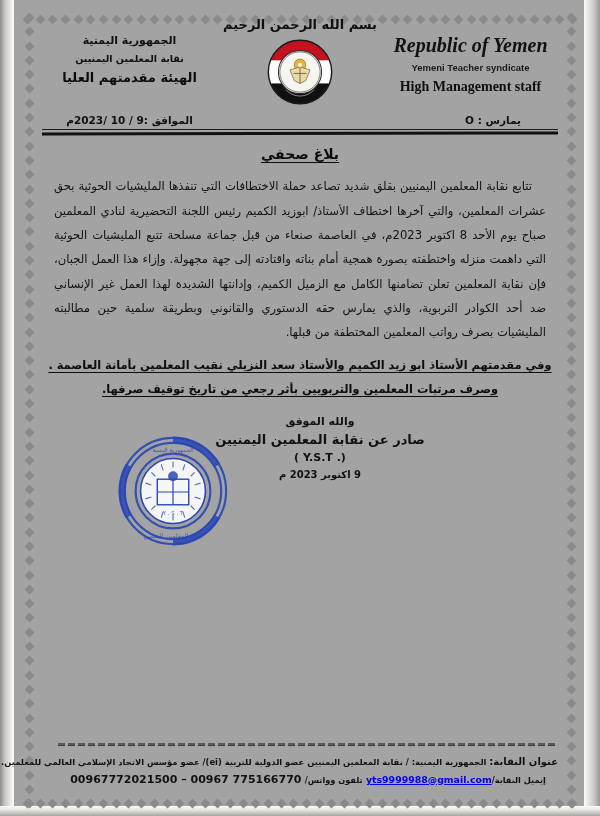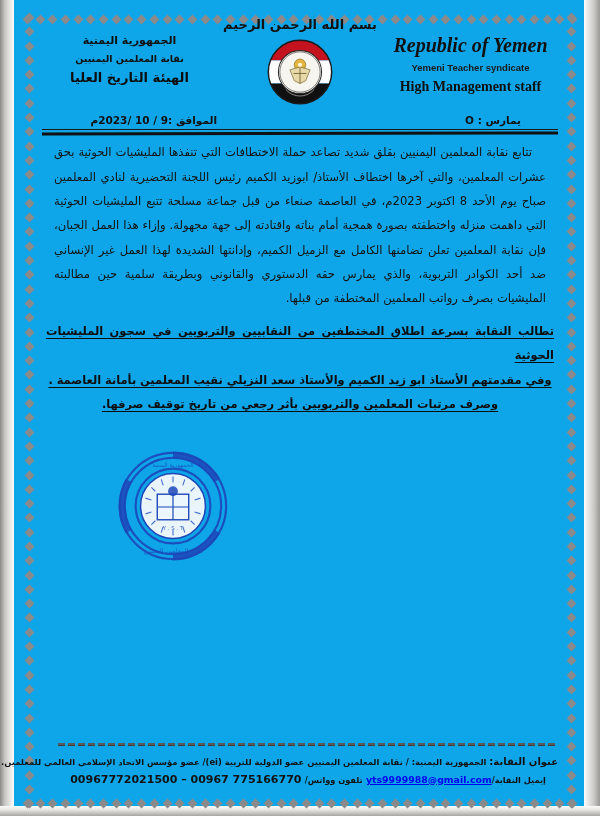--- a/index.html
+++ b/index.html
@@ -12,21 +12,21 @@
     width: 600px;
     height: 816px;
     overflow: hidden;
     font-family: "DejaVu Sans", "Liberation Sans", sans-serif;
   }
 
   .page {
     position: relative;
     width: 600px;
     height: 816px;
-    background: #0ea5e9;
+    background: #a3a3a3;
     box-sizing: border-box;
     overflow: hidden;
   }
 
   
   .scan-shade-left {
     position: absolute;
     left: 0; top: 0;
     width: 14px; height: 816px;
     background: linear-gradient(to right, #8d8b88 0%, #c9c7c3 35%, #f2f1ef 85%, #fbfbfa 100%);
@@ -175,21 +175,21 @@
     display: flex;
     justify-content: space-between;
     align-items: baseline;
     margin-top: 6px;
     font-size: 10.5px;
     font-weight: bold;
     color: #111;
   }
   .date-row > div { white-space: nowrap; }
   .date-hijri { width: 175px; text-align: center; }
-  .date-greg  { width: 175px; text-align: right; direction: rtl; }
+  .date-greg  { width: 175px; text-align: center; direction: rtl; }
   .date-num   { width: 130px; text-align: center; }
 
   .rule-double {
     margin-top: 3px;
     border-top: 1.2px solid #1a1a1a;
     height: 3px;
     box-sizing: border-box;
   }
   .rule-double::after {
     content: "";
@@ -590,38 +590,38 @@
 
             <circle cx="50" cy="40" r="3" fill="#fff6d8"></circle>
             <path d="M30 74 a26 26 0 0 0 40 0" fill="none" stroke="#f5f3ee" stroke-width="0.8" opacity="0.9"></path>
           </svg>
         </div>
       </div>
 
       <div class="hdr-col right">
         <div class="ar-line1">الجمهورية اليمنية</div>
         <div class="ar-line2">نقابة المعلمين اليمنيين</div>
-        <div class="ar-line3">الهيئة التاريخ العليا</div>
+        <div class="ar-line3">الهيئة مقدمتهم العليا</div>
       </div>
     </div>
 
     <div class="date-row">
       <div class="date-num">يمارس :  O</div>
       <div class="date-greg">الموافق :9 / 10 /2023م</div>
     </div>
 
     <div class="rule-double"></div>
 
+    <div class="doc-title">بلاغ صحفي</div>
 
     <div class="body-text">
       <p>تتابع نقابة المعلمين اليمنيين بقلق شديد تصاعد حملة الاختطافات التي تنفذها المليشيات الحوثية بحق عشرات المعلمين، والتي آخرها اختطاف الأستاذ/ ابوزيد الكميم رئيس اللجنة التحضيرية لنادي المعلمين صباح يوم الأحد 8 اكتوبر 2023م،  في العاصمة صنعاء من قبل جماعة مسلحة تتبع المليشيات الحوثية التي داهمت منزله واختطفته بصورة همجية أمام بناته واقتادته إلى جهة مجهولة. وإزاء هذا العمل الجبان،  فإن نقابة المعلمين تعلن تضامنها الكامل مع الزميل الكميم، وإدانتها الشديدة لهذا العمل غير الإنساني ضد أحد الكوادر التربوية، والذي يمارس حقه الدستوري والقانوني وبطريقة سلمية حين مطالبته المليشيات بصرف رواتب المعلمين المختطفة من قبلها.</p>
     </div>
 
     <div class="demands">
-      <div class="demand-line l1">تطالب النقابة بسرعة اطلاق المختطفين من النقابيين والتربويين في سجون المليشيات الحوثية</div>
       <div class="demand-line l2">وفي مقدمتهم الأستاذ ابو زيد الكميم  والأستاذ سعد النزيلي نقيب المعلمين بأمانة العاصمة .</div>
       <div class="demand-line l3">وصرف مرتبات المعلمين والتربويين بأثر رجعي من تاريخ توقيف صرفها.</div>
     </div>
 
     <div class="sign-block">
 
       <div class="stamp">
         <svg viewBox="0 0 120 120" width="118" height="118" aria-hidden="true">
           <g fill="none" stroke="#1f3fb5" stroke-width="2.2" opacity="0.9">
             <circle cx="60" cy="60" r="54"></circle>
@@ -649,20 +649,26 @@
           <circle cx="60" cy="45" r="5" fill="#1f3fb5" opacity="0.85"></circle>
 
           <g fill="#1f3fb5" opacity="0.8">
             <text x="60" y="20" font-size="6" text-anchor="middle" font-family="DejaVu Sans, sans-serif">الجمهورية اليمنية</text>
             <text x="60" y="108" font-size="6.5" text-anchor="middle" font-family="DejaVu Sans, sans-serif">نقابة المعلمين اليمنيين</text>
             <text x="60" y="84" font-size="5.5" text-anchor="middle" font-family="DejaVu Sans, sans-serif">Y . S . T</text>
           </g>
         </svg>
       </div>
 
+      <div class="sign-inner">
+        <div class="sign-l1">والله الموفق</div>
+        <div class="sign-l2">صادر عن نقابة المعلمين اليمنيين</div>
+        <div class="sign-l3">( Y.S.T .)</div>
+        <div class="sign-l4">9 اكتوبر 2023 م</div>
+      </div>
     </div>
 
     <div class="footer">
       <div class="dash-rule"></div>
 
       <div class="foot-line1">
         <span class="big">عنوان النقابة:</span>
         <span>الجمهورية اليمنية:  /  نقابة المعلمين اليمنيين  عضو الدولية للتربية (ei)/ عضو مؤسس الاتحاد الإسلامي العالمي للمعلمين.</span>
       </div>
 

